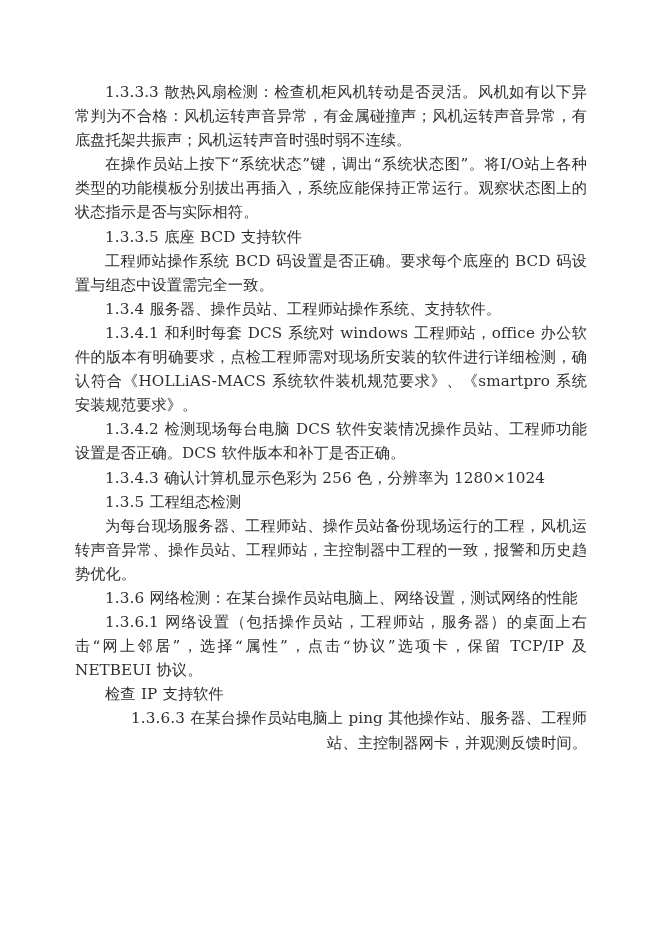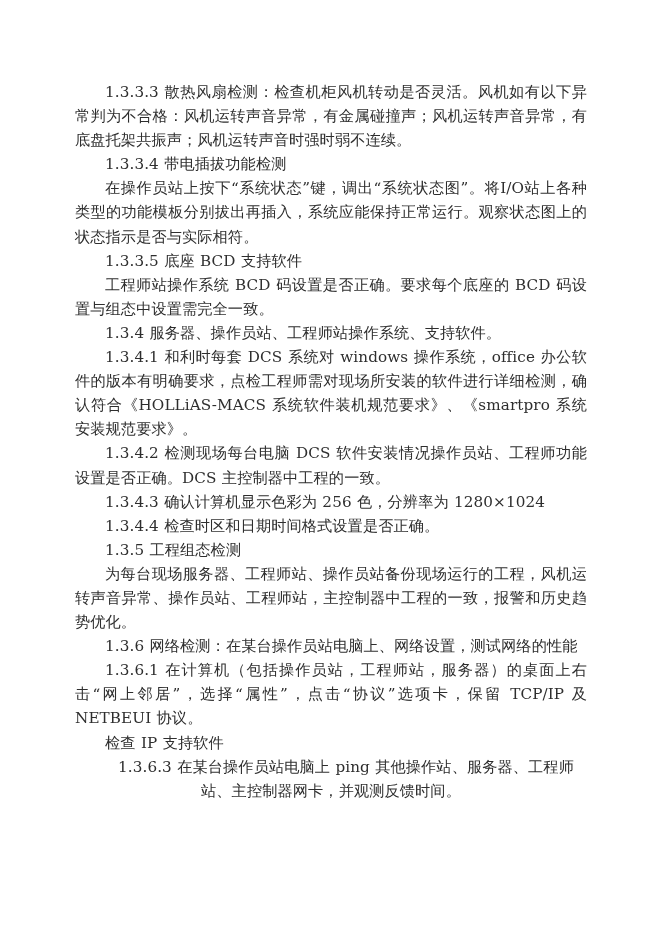--- a/index.html
+++ b/index.html
@@ -33,60 +33,58 @@
     line-height: 24.1px;
     text-align: justify;
     text-justify: inter-character;
     text-indent: 30px;
     letter-spacing: 0.1px;
     word-spacing: 0.4px;
     color: #2e2e2e;
     -webkit-font-smoothing: antialiased;
   }
   p.para:last-child {
-    text-align: center;
+    text-align: right;
   }
   
   p.para.loose {
     text-align: justify;
   }
 </style>
 </head>
 <body>
 
 <div class="page">
   <div class="doc-body">
 
     <p class="para">1.3.3.3 散热风扇检测：检查机柜风机转动是否灵活。风机如有以下异常判为不合格：风机运转声音异常，有金属碰撞声；风机运转声音异常，有底盘托架共振声；风机运转声音时强时弱不连续。</p>
 
-    <p class="para">1.3.3.4 带电插拔功能检测</p>
 
     <p class="para">在操作员站上按下“系统状态”键，调出“系统状态图”。将I/O站上各种类型的功能模板分别拔出再插入，系统应能保持正常运行。观察状态图上的状态指示是否与实际相符。</p>
 
     <p class="para">1.3.3.5 底座 BCD 支持软件</p>
 
     <p class="para">工程师站操作系统 BCD 码设置是否正确。要求每个底座的 BCD 码设置与组态中设置需完全一致。</p>
 
     <p class="para">1.3.4 服务器、操作员站、工程师站操作系统、支持软件。</p>
 
-    <p class="para loose">1.3.4.1 和利时每套 DCS 系统对 windows 操作系统，office 办公软件的版本有明确要求，点检工程师需对现场所安装的软件进行详细检测，确认符合《HOLLiAS-MACS 系统软件装机规范要求》、《smartpro 系统安装规范要求》。</p>
+    <p class="para loose">1.3.4.1 和利时每套 DCS 系统对 windows 工程师站，office 办公软件的版本有明确要求，点检工程师需对现场所安装的软件进行详细检测，确认符合《HOLLiAS-MACS 系统软件装机规范要求》、《smartpro 系统安装规范要求》。</p>
 
-    <p class="para">1.3.4.2 检测现场每台电脑 DCS 软件安装情况操作员站、工程师功能设置是否正确。DCS 主控制器中工程的一致。</p>
+    <p class="para">1.3.4.2 检测现场每台电脑 DCS 软件安装情况操作员站、工程师功能设置是否正确。DCS 软件版本和补丁是否正确。</p>
 
     <p class="para">1.3.4.3 确认计算机显示色彩为 256 色，分辨率为 1280×1024</p>
 
-    <p class="para">1.3.4.4 检查时区和日期时间格式设置是否正确。</p>
 
     <p class="para">1.3.5 工程组态检测</p>
 
     <p class="para">为每台现场服务器、工程师站、操作员站备份现场运行的工程，风机运转声音异常、操作员站、工程师站，主控制器中工程的一致，报警和历史趋势优化。</p>
 
     <p class="para">1.3.6 网络检测：在某台操作员站电脑上、网络设置，测试网络的性能</p>
 
-    <p class="para">1.3.6.1 在计算机（包括操作员站，工程师站，服务器）的桌面上右击“网上邻居”，选择“属性”，点击“协议”选项卡，保留 TCP/IP 及 NETBEUI 协议。</p>
+    <p class="para">1.3.6.1 网络设置（包括操作员站，工程师站，服务器）的桌面上右击“网上邻居”，选择“属性”，点击“协议”选项卡，保留 TCP/IP 及 NETBEUI 协议。</p>
 
     <p class="para">检查 IP 支持软件</p>
 
 
     <p class="para">1.3.6.3 在某台操作员站电脑上 ping 其他操作站、服务器、工程师站、主控制器网卡，并观测反馈时间。</p>
 
   </div>
 </div>
 
 </body></html>

